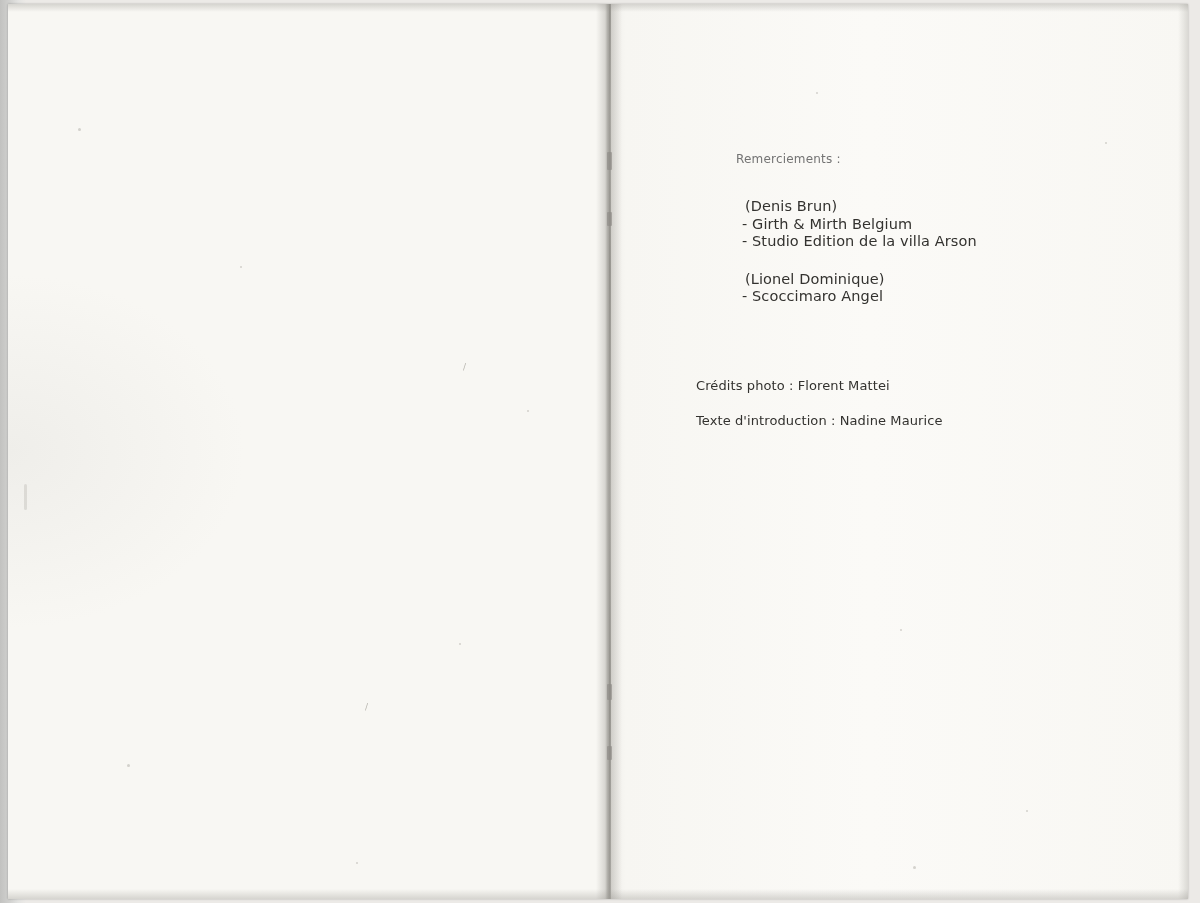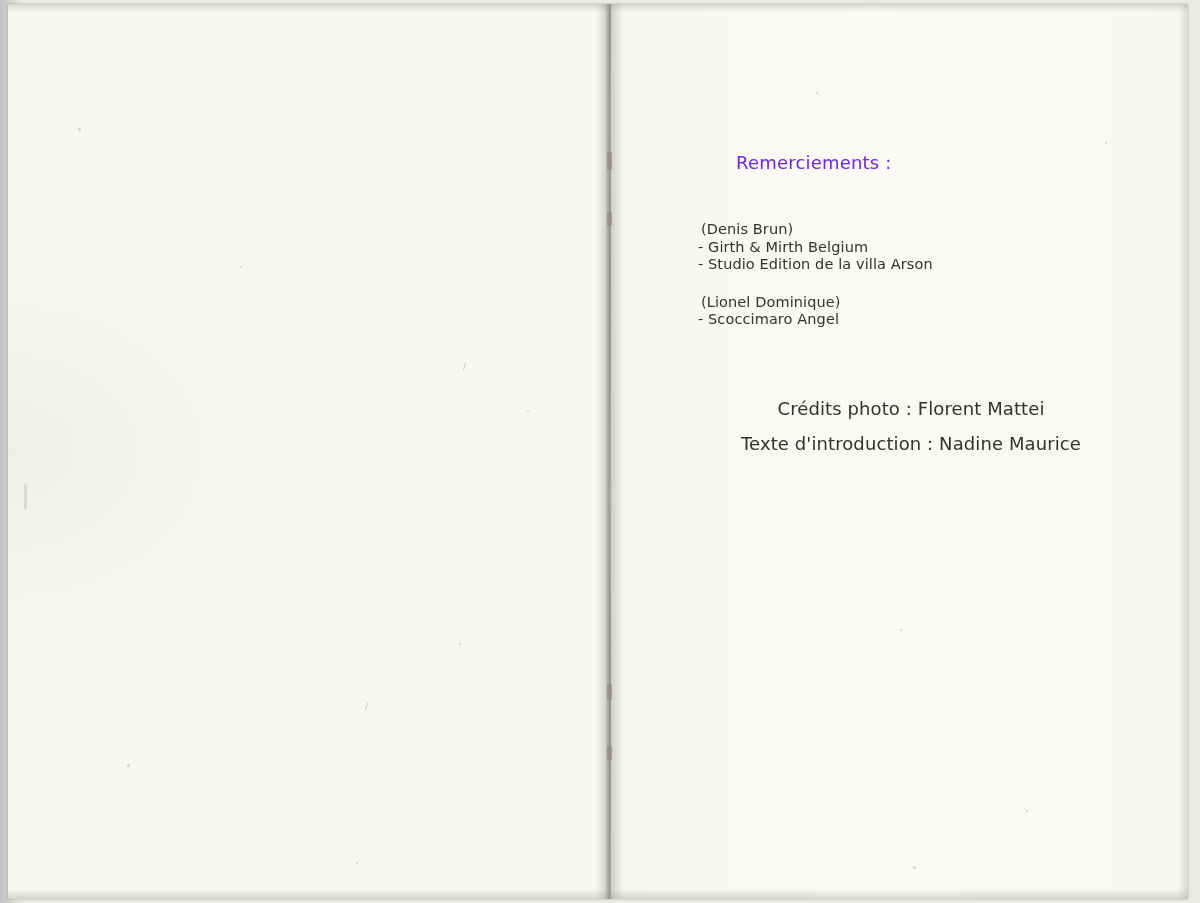--- a/index.html
+++ b/index.html
@@ -119,43 +119,43 @@
   
   .content {
     position: absolute;
     left: 688px;
     top: 148px;
     width: 430px;
     color: #2e2e2c;
     font-family: "DejaVu Sans", sans-serif;
   }
   .heading {
-    font-size: 18px;
+    font-size: 12px;
     letter-spacing: 0.2px;
     margin-left: 40px;
-    margin-bottom: 48px;
-    color: #6d28d9;
+    margin-bottom: 32px;
+    color: #737373;
   }
   .group {
     font-size: 14.5px;
     line-height: 17.6px;
     color: #33322f;
     letter-spacing: 0.1px;
+    margin-left: 44px;
   }
   .group .lead { padding-left: 5px; }
   .group .item { padding-left: 2px; }
   .group-gap { height: 20px; }
 
   .credits {
     margin-top: 62px;
-    font-size: 18px;
+    font-size: 13px;
     line-height: 35px;
     color: #33322f;
     letter-spacing: 0.1px;
-    text-align: center;
   }
 
   .edge-shadow-top {
     position: absolute;
     left: 0; top: 0; width: 1180px; height: 8px;
     background: linear-gradient(180deg, rgba(150,148,142,0.35), rgba(150,148,142,0));
   }
   .edge-shadow-bottom {
     position: absolute;
     left: 0; bottom: 0; width: 1180px; height: 10px;

